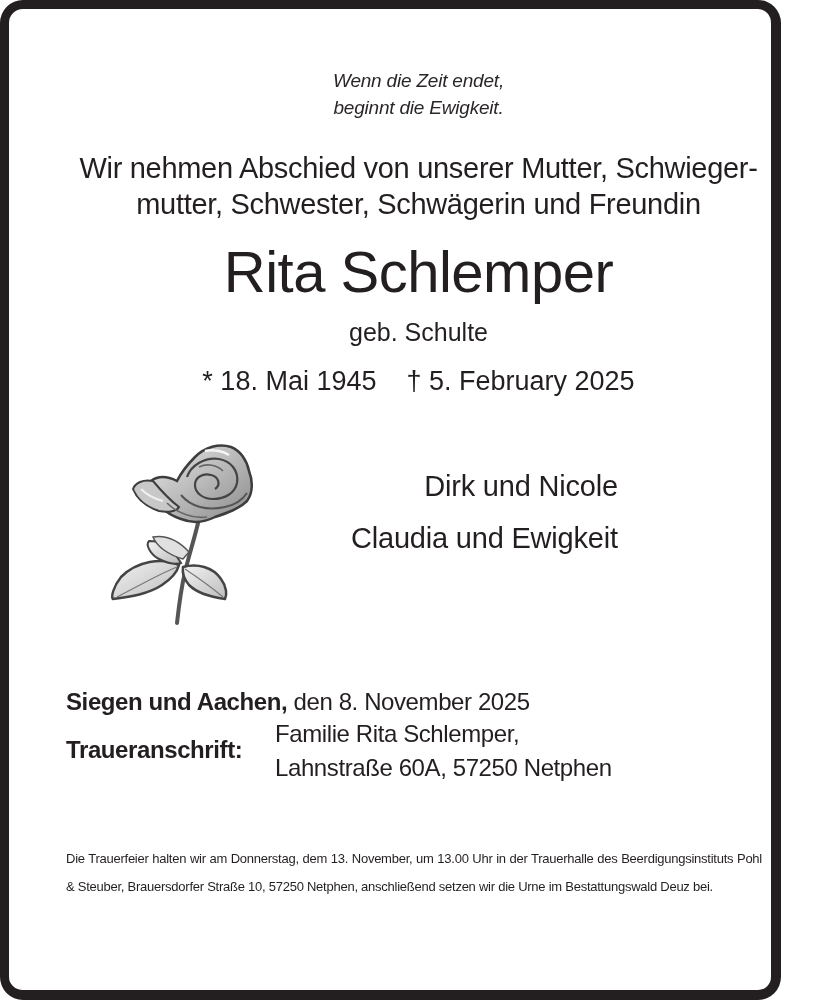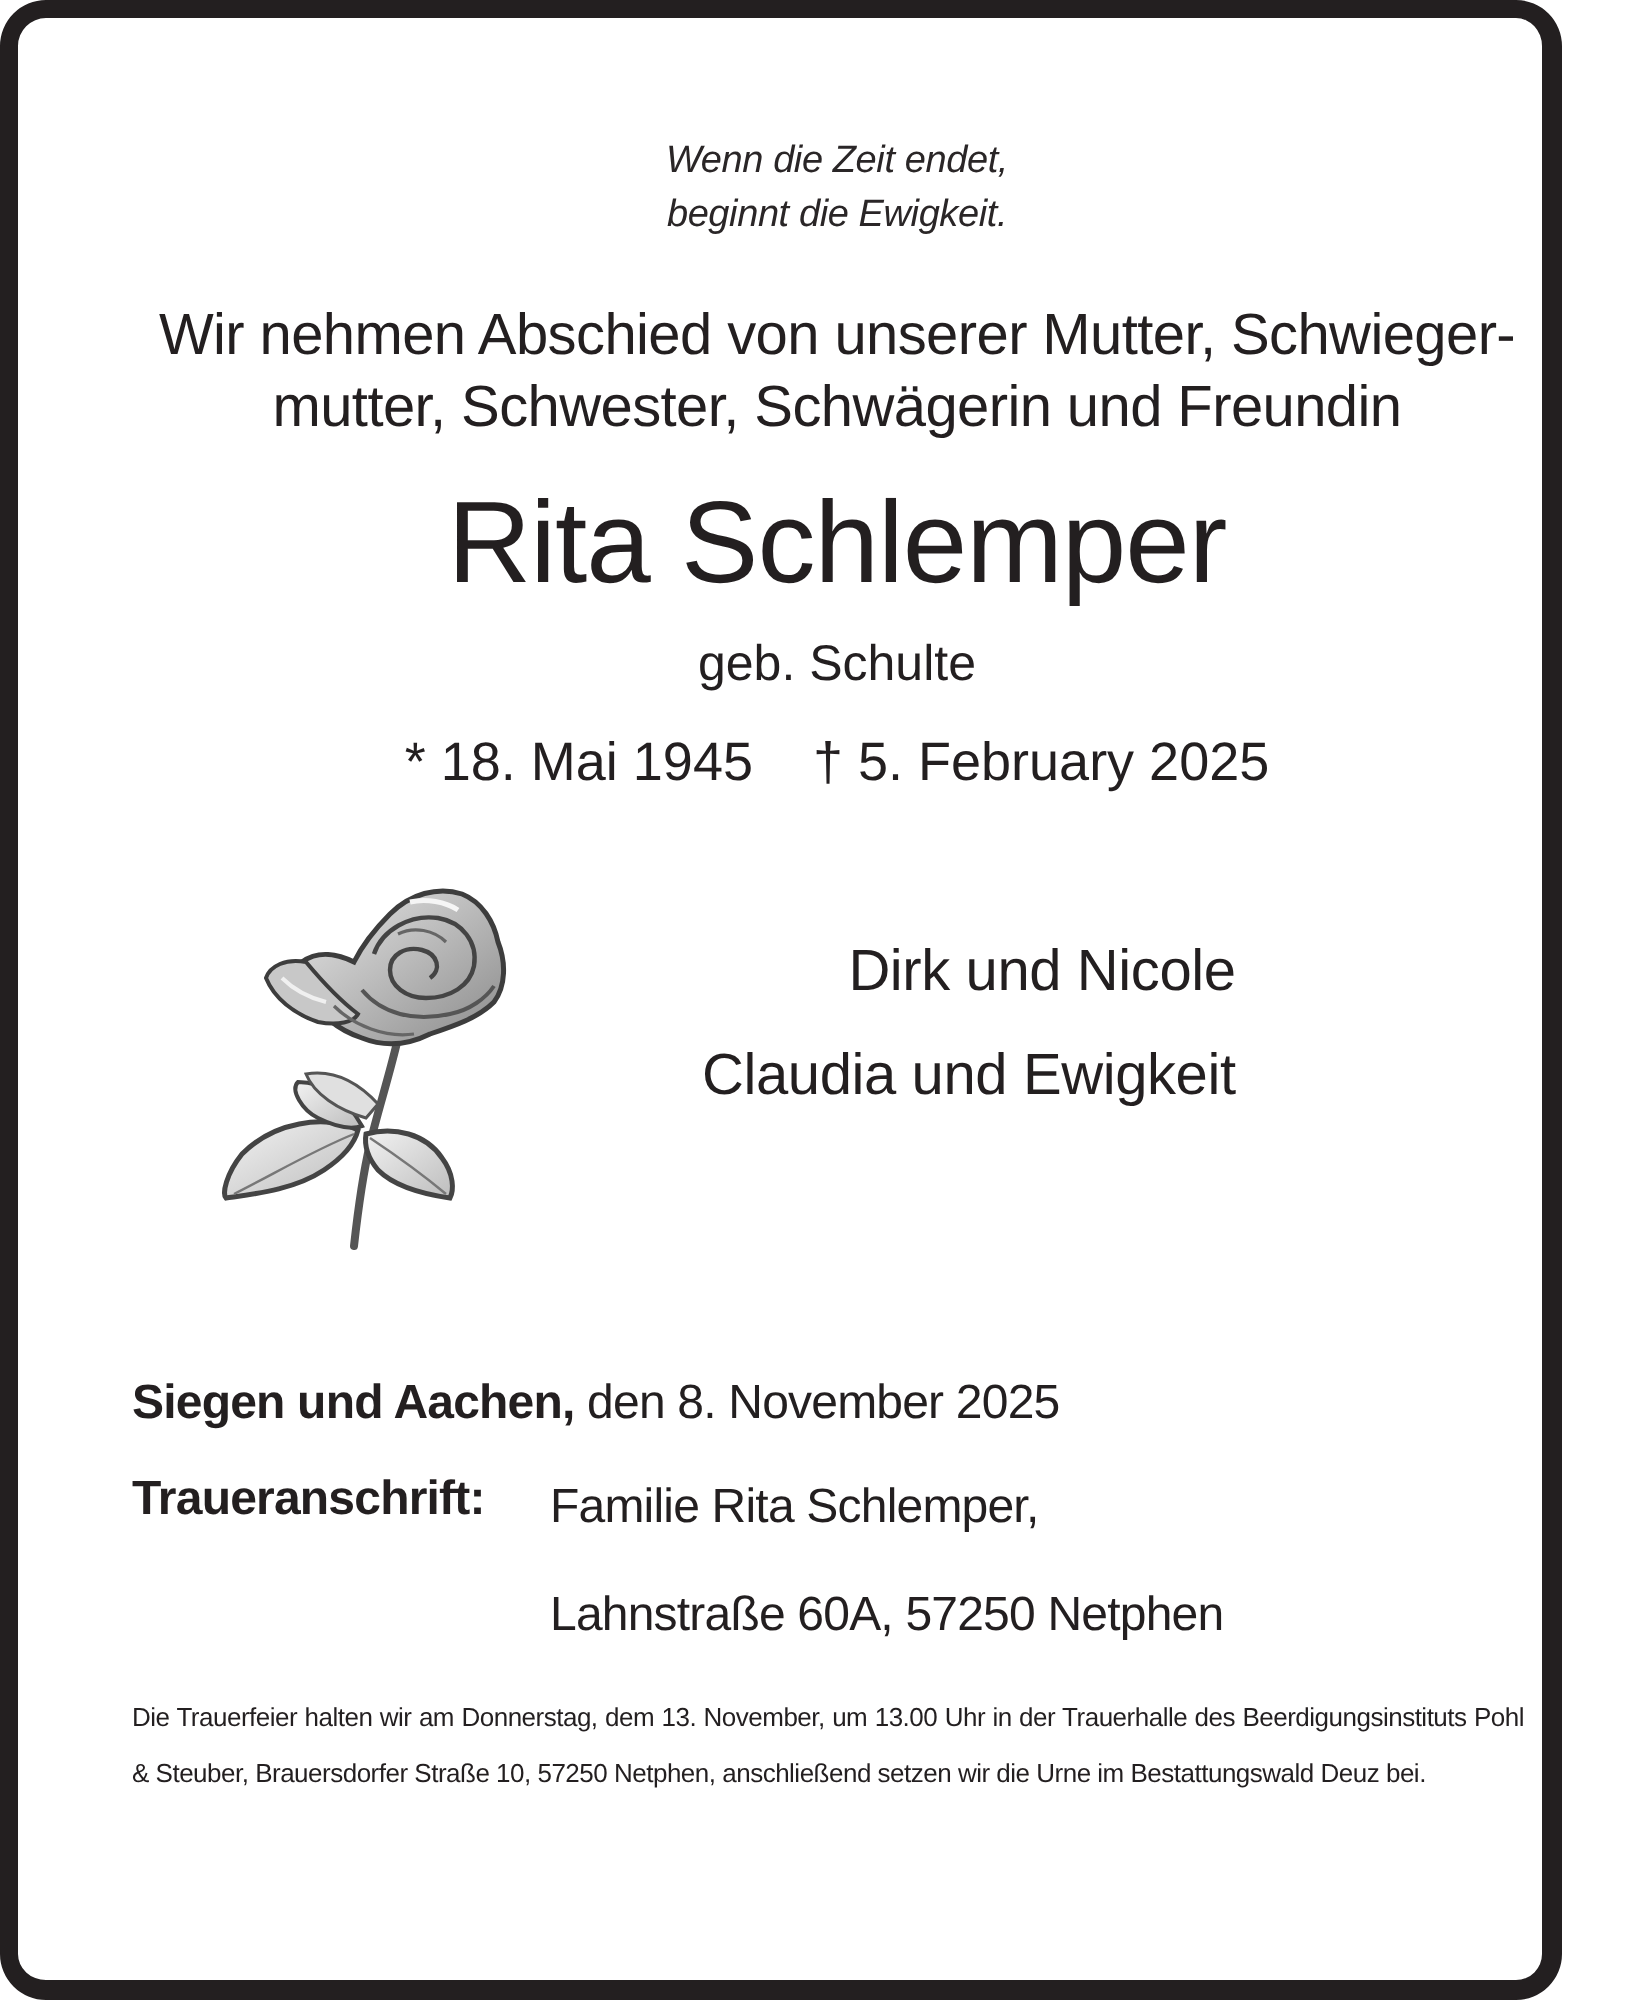--- a/index.html
+++ b/index.html
@@ -27,21 +27,21 @@
 
     .rose { position: absolute; left: 98px; top: 428px; width: 150px; height: 190px; }
 
     .family { left: 342px; font-size: 29px; line-height: 52px; top: 451px; letter-spacing: -0.2px; }
     .family div { height: 52px; text-align: right; }
 
     .place { left: 57px; top: 658px; font-size: 24px; line-height: 30px; letter-spacing: -0.4px; margin-top: 20px; }
     .place .strong { font-weight: bold; }
     .addr-label { left: 57px; top: 708px; font-size: 24px; line-height: 34px; font-weight: bold; letter-spacing: -0.4px; margin-top: 16px; }
     .addr { left: 266px; top: 708px; font-size: 24px; line-height: 34px; letter-spacing: -0.4px; }
-    .addr div { height: 34px; margin-top: 20px; }
+    .addr div { height: 34px; }
 
     .ceremony {
       position: absolute; left: 57px; top: 836px; width: 696px;
       font-family: "Liberation Sans", "DejaVu Sans", sans-serif;
       font-size: 13px; line-height: 27.5px; color: #231f20;
       text-align: justify; letter-spacing: -0.25px;
     }
   </style>
 </head>
 <body>

